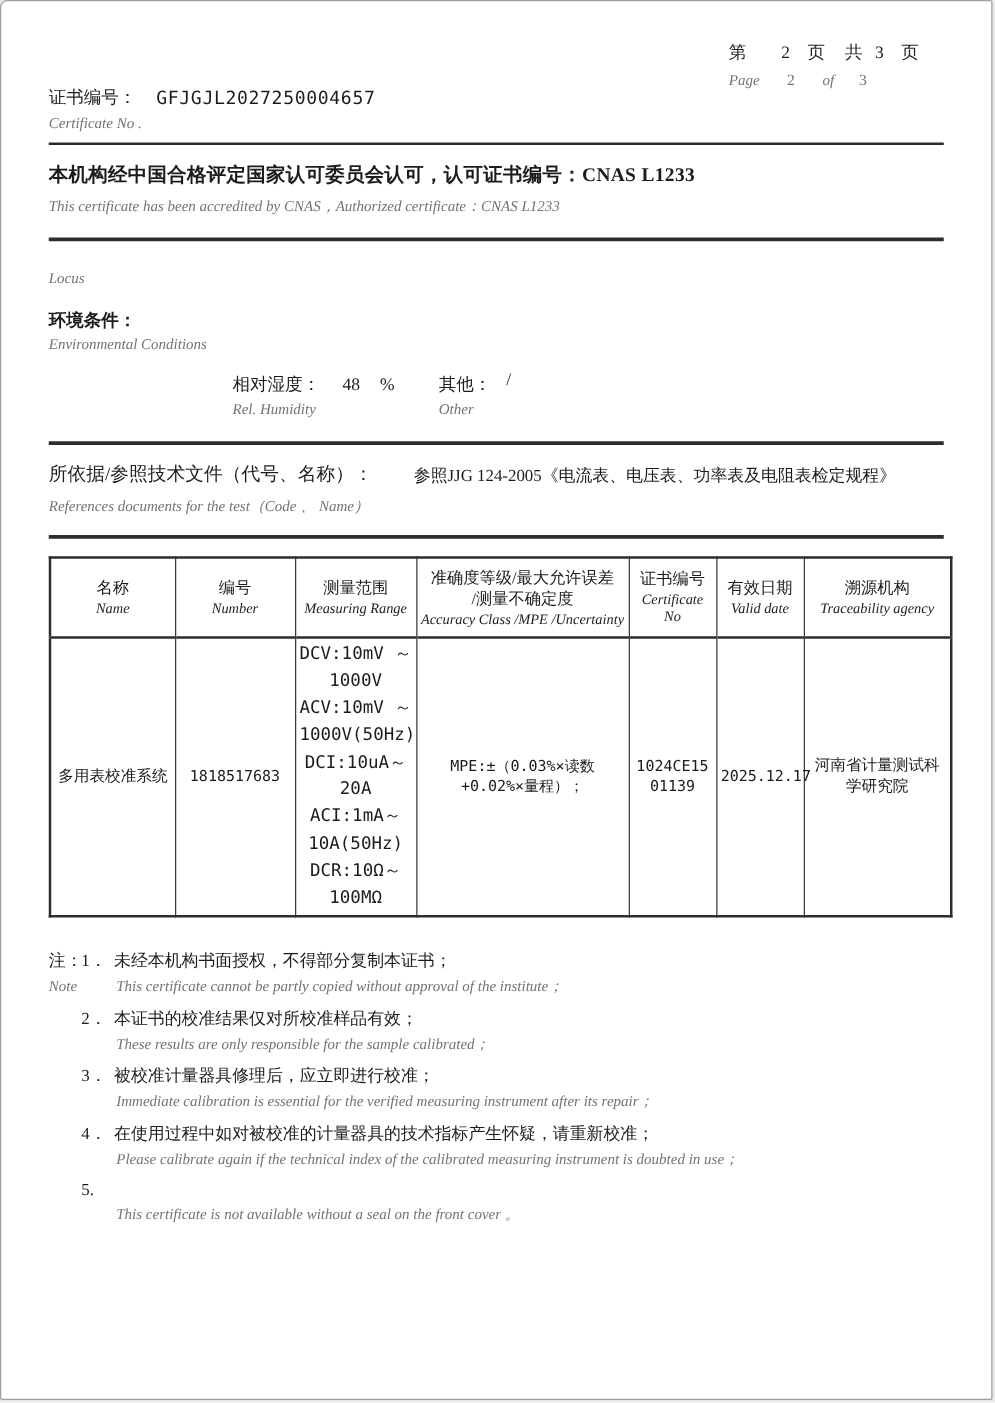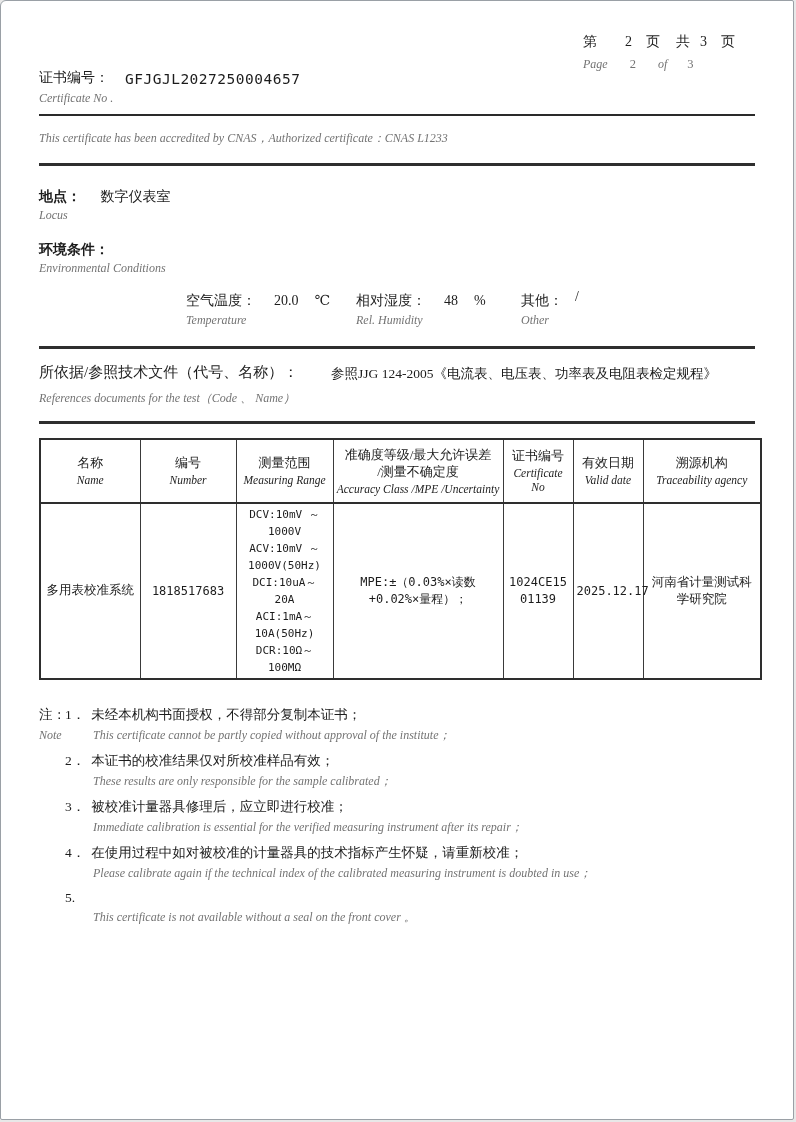--- a/index.html
+++ b/index.html
@@ -82,21 +82,21 @@
   table.std{border-collapse:collapse;margin-top:14px;table-layout:fixed;width:721px;}
   table.std th,table.std td{border:1px solid #3a3a3a;padding:2px 3px;vertical-align:middle;text-align:center;}
   table.std{border:2px solid #2e2e2e;}
   table.std thead tr{height:64px;}
   table.std thead th{border-bottom:2px solid #2e2e2e;font-weight:normal;}
   table.std tbody tr{height:149px;}
   .th-zh{font-size:13px;white-space:pre-line;line-height:1.35;}
   .th-en{font-style:italic;font-size:11.5px;margin-top:2px;line-height:1.2;}
   .td-zh{font-size:12.5px;line-height:1.4;}
   .td-mono{font-family:"DejaVu Sans Mono","Liberation Mono",monospace;font-size:12px;line-height:1.4;}
-  .td-range{font-family:"DejaVu Sans Mono","Liberation Mono",monospace;font-size:11px;white-space:pre-line;line-height:1.55;}
+  .td-range{font-family:"DejaVu Sans Mono","Liberation Mono",monospace;font-size:14px;white-space:pre-line;line-height:1.55;}
   .td-break{word-break:break-all;}
 
   
   .notes{display:flex;margin-top:26px;}
   .notes-gutter{width:26px;flex:none;font-size:13.5px;}
   .notes-gutter .en{margin-top:4px;}
   .notes-items{flex:1;}
   .note-item{margin-bottom:8px;}
   .note-zh{font-size:13.5px;display:flex;}
   .note-zh .num{flex:none;margin-right:6px;}
@@ -129,45 +129,36 @@
           <span class="pe-page">Page</span>
           <span class="pe-n1 pe-num">2</span>
           <span class="pe-of">of</span>
           <span class="pe-n2 pe-num">3</span>
         </div>
       </div>
     </div>
     <div class="rule2"></div>
 
     <div class="accred">
+      <div class="accred-zh">
+        <span>本机构经中国合格评定国家认可委员会认可，认可证书编号：</span><span class="cnas">CNAS L1233</span>
+      </div>
       <div class="en accred-en">This certificate has been accredited by CNAS，Authorized certificate：CNAS L1233</div>
     </div>
     <div class="rule3 rule-accred"></div>
 
     <div class="locus">
-      <div class="pair-zh">
-        <span class="lbl">地点：</span>
-        <span class="val">数字仪表室</span>
-      </div>
       <div class="en pair-en">Locus</div>
     </div>
 
     <div class="envhead">
       <div class="pair-zh"><span class="lbl">环境条件：</span></div>
       <div class="en pair-en">Environmental Conditions</div>
     </div>
     <div class="env-values">
-      <div class="env-col env-col-temp">
-        <div class="zh-row">
-          <span>空气温度：</span>
-          <span class="v">20.0</span>
-          <span class="u">℃</span>
-        </div>
-        <div class="en">Temperature</div>
-      </div>
       <div class="env-col env-col-hum">
         <div class="zh-row">
           <span>相对湿度：</span>
           <span class="v">48</span>
           <span class="u">%</span>
         </div>
         <div class="en">Rel. Humidity</div>
       </div>
       <div class="env-col">
         <div class="zh-row">

